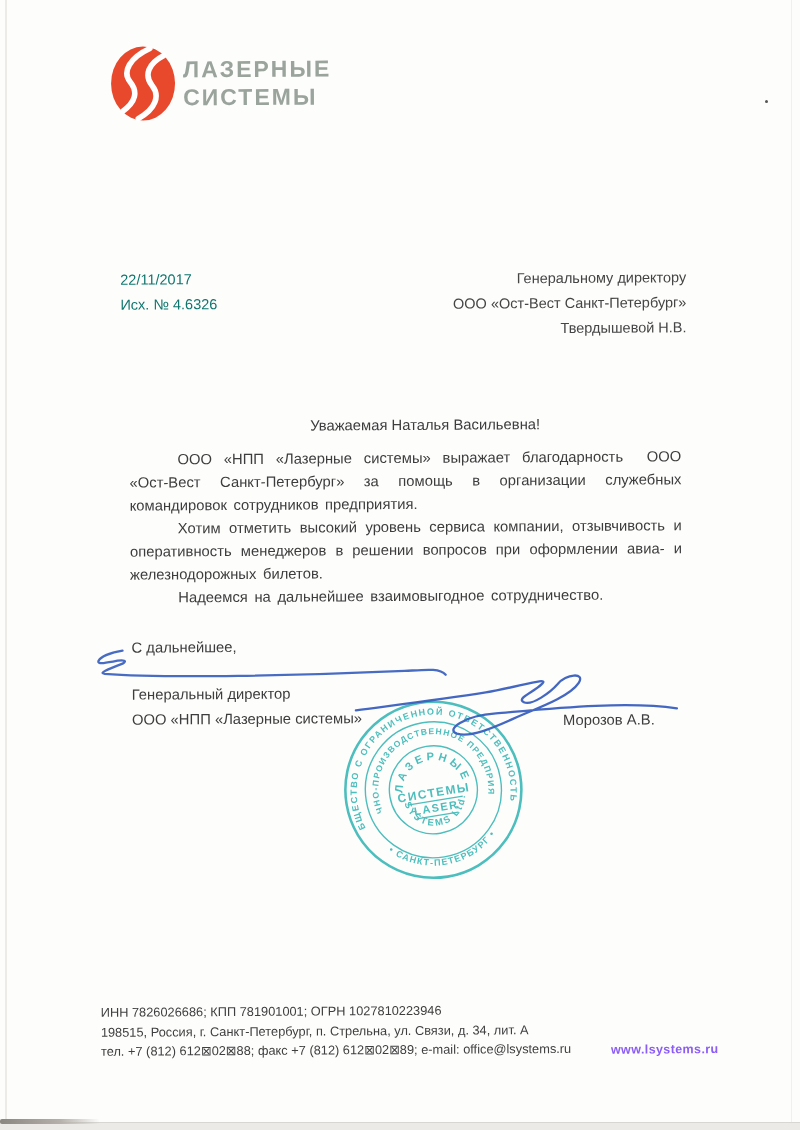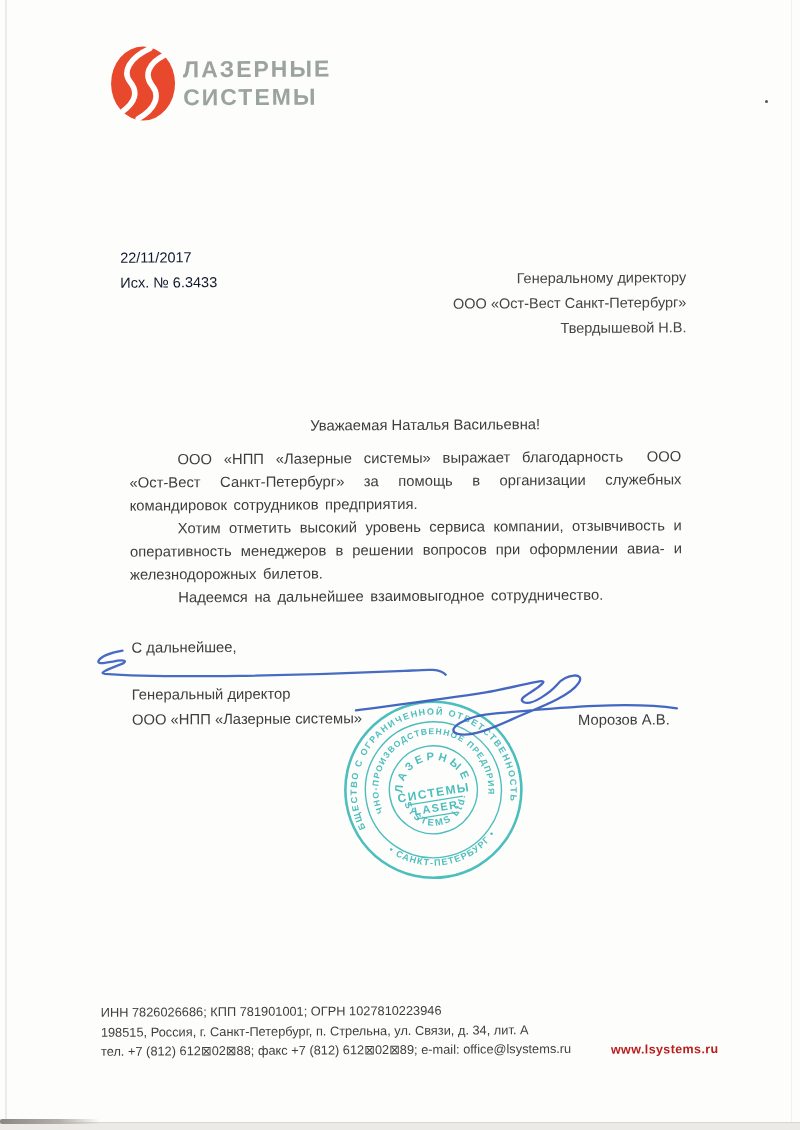--- a/index.html
+++ b/index.html
@@ -19,37 +19,37 @@
   .page-rotate{position:absolute;left:0;top:0;width:800px;height:1130px;
     transform:rotate(-0.35deg);transform-origin:50% 50%;}
 
   
   .logo{position:absolute;left:113px;top:44px;display:flex;align-items:center;}
   .logo-icon{width:66px;height:76px;}
   .logo-text{margin-left:7px;font-size:23px;letter-spacing:2px;font-weight:600;
     color:#9aa39c;line-height:28px;}
 
   
-  .meta{position:absolute;left:122px;top:244px;font-size:14.5px;line-height:25px;color:#0f172a;}
+  .meta{position:absolute;left:122px;top:266px;font-size:14.5px;line-height:25px;color:#0f766e;}
   .addressee{position:absolute;right:112px;top:267px;font-size:14.5px;line-height:25px;
     text-align:right;color:#454545;}
 
   
   .salutation{position:absolute;left:130px;top:417px;width:552px;text-align:center;
     font-size:14.8px;padding-left:40px;box-sizing:border-box;}
   .para{position:absolute;left:130px;width:552px;font-size:14.8px;line-height:23px;
     text-align:justify;text-align-last:left;text-indent:48px;word-spacing:2.5px;white-space:pre-wrap;}
   .p1{top:447px;}
   .p2{top:516px;}
   .p3{top:585px;text-align:left;}
 
   .regards{position:absolute;left:131px;top:638px;font-size:14.8px;}
   .flourish{position:absolute;left:92px;top:642px;width:360px;height:44px;}
   .signer-title{position:absolute;left:131px;top:681px;font-size:14.8px;line-height:25px;}
-  .signer-name{position:absolute;left:577px;top:713px;font-size:14.8px;}
+  .signer-name{position:absolute;left:562px;top:713px;font-size:14.8px;}
   .signature{position:absolute;left:345px;top:664px;width:340px;height:92px;z-index:3;}
 
   
   .stamp{position:absolute;left:332px;top:690px;width:200px;height:200px;
     transform:rotate(-9deg);opacity:.84;z-index:2;}
   .stamp text{fill:#2bb3b1;}
   .stamp .ring{fill:none;stroke:#2bb3b1;}
   .st-outer{font-size:9px;letter-spacing:1.6px;font-weight:600;}
   .st-outer-b{font-size:9px;letter-spacing:1.2px;font-weight:600;}
   .st-mid{font-size:8.5px;letter-spacing:1.2px;font-weight:600;}
@@ -80,21 +80,21 @@
       <path d="M 54,10 C 38,18 34,30 42,40 C 50,50 46,63 28,73" fill="none" stroke="#ffffff" stroke-width="5.6" stroke-linecap="round"></path>
     </svg>
     <div class="logo-text">
       <div style="color: rgb(154, 163, 156);">ЛАЗЕРНЫЕ</div>
       <div style="color: rgb(154, 163, 156);">СИСТЕМЫ</div>
     </div>
   </div>
 
   <div class="meta">
     <div>22/11/2017</div>
-    <div>Исх. № 6.3433</div>
+    <div>Исх. № 4.6326</div>
   </div>
 
   <div class="addressee">
     <div>Генеральному директору</div>
     <div>ООО «Ост-Вест Санкт-Петербург»</div>
     <div>Твердышевой Н.В.</div>
   </div>
 
   <div class="salutation">Уважаемая Наталья Васильевна!</div>
   <div class="para p1">ООО «НПП «Лазерные системы» выражает благодарность  ООО «Ост-Вест Санкт-Петербург» за помощь в организации служебных командировок сотрудников предприятия.</div>
@@ -155,15 +155,15 @@
       <textPath href="#arc-in-bot" startOffset="50%">SYSTEMS Ltd.</textPath>
     </text>
   </svg>
 
   <div class="footer">
     <div>ИНН 7826026686; КПП 781901001; ОГРН 1027810223946</div>
     <div>198515, Россия, г. Санкт-Петербург, п. Стрельна, ул. Связи, д. 34, лит. А</div>
     <div>тел. +7 (812) 612⊠02⊠88; факс +7 (812) 612⊠02⊠89; e-mail: office@lsystems.ru</div>
   </div>
 
-  <div class="website" style="color: #b91c1c;">www.lsystems.ru</div>
+  <div class="website" style="color: #8b5cf6;">www.lsystems.ru</div>
 
 </div>
 
 </body></html>

